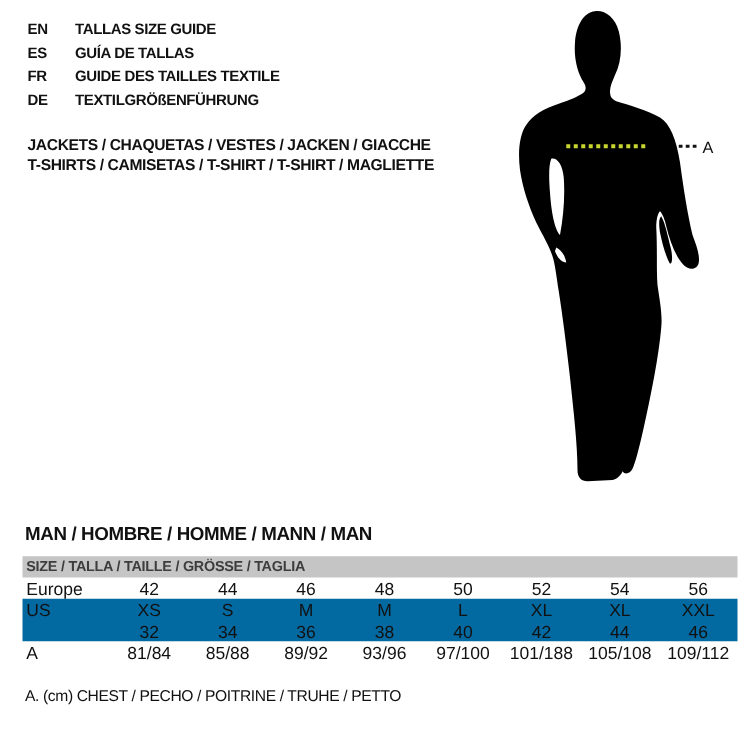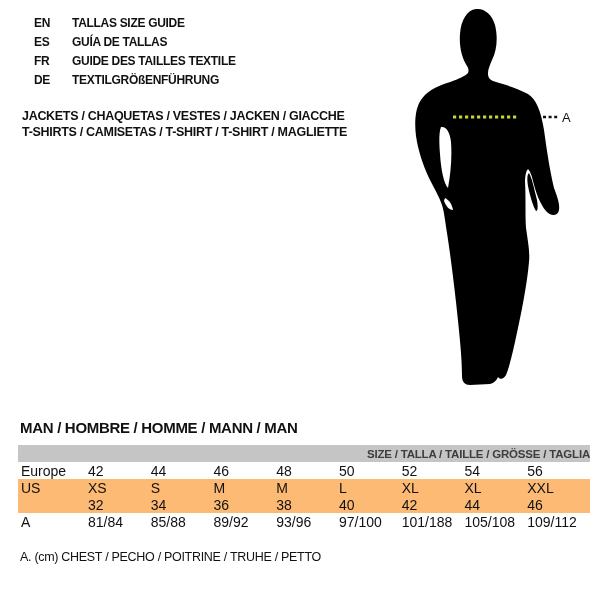--- a/index.html
+++ b/index.html
@@ -1,40 +1,40 @@
 <!DOCTYPE html>
 <html><head>
 <meta charset="utf-8">
 <style>
   html,body{margin:0;padding:0;background:#fff;}
   .canvas{
     position:relative;width:600px;height:600px;background:#ffffff;overflow:hidden;
     font-family:"Liberation Sans","DejaVu Sans",sans-serif;color:#111;
   }
   
-  .lang-block{position:absolute;left:22px;top:13px;margin-left:12px;}
+  .lang-block{position:absolute;left:22px;top:13px;}
   .lang-row{display:flex;height:19px;align-items:center;}
   .lang-code{width:38px;font-size:12px;font-weight:bold;letter-spacing:-.3px;}
   .lang-label{font-size:12px;font-weight:bold;letter-spacing:-.3px;white-space:nowrap;}
   
   .garment-block{position:absolute;left:22px;top:109px;}
   .garment-line{font-size:12.5px;font-weight:bold;letter-spacing:-.3px;line-height:15.5px;white-space:nowrap;}
   
   .figure-svg{position:absolute;left:0;top:0;}
   .measure-a{font-family:"Liberation Sans","DejaVu Sans",sans-serif;font-size:13px;fill:#111;}
   
   .section-title{position:absolute;left:20px;top:419px;font-size:15px;font-weight:bold;letter-spacing:-.3px;}
   
   .size-table{position:absolute;left:18px;top:445px;width:572px;}
   .table-header{height:17px;background:#c5c5c5;display:flex;align-items:center;
-    font-size:11.5px;font-weight:bold;color:#3d3d3d;padding-left:3px;box-sizing:border-box;letter-spacing:-.2px;justify-content:flex-end;}
+    font-size:11.5px;font-weight:bold;color:#3d3d3d;padding-left:3px;box-sizing:border-box;letter-spacing:-.2px;}
   .table-row{display:flex;height:17px;align-items:center;font-size:14px;}
-  .table-row.shade{background:#fdba74;}
+  .table-row.shade{background:#0369a1;}
   .cell-label{width:70px;padding-left:3px;box-sizing:border-box;text-align:left;}
-  .cell-val{flex:1;}
+  .cell-val{flex:1;text-align:center;}
   
   .footnote{position:absolute;left:20px;top:550px;font-size:12.5px;font-weight:normal;letter-spacing:-.3px;}
 </style>
 </head>
 <body>
 
 <div class="canvas">
 
   <div class="lang-block">
     <div class="lang-row">

